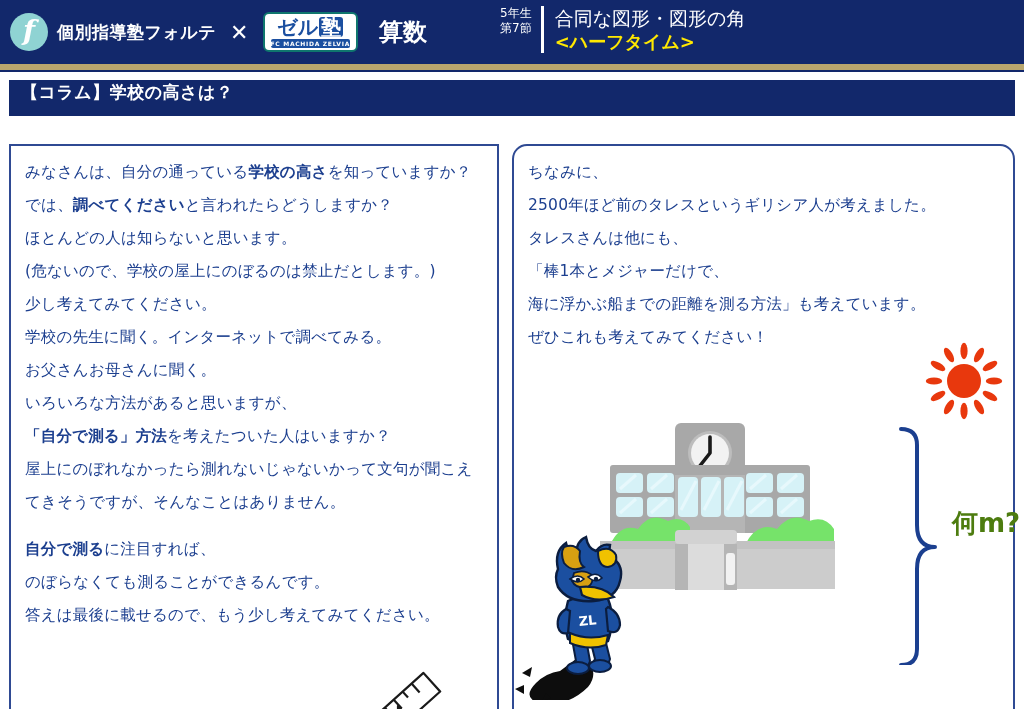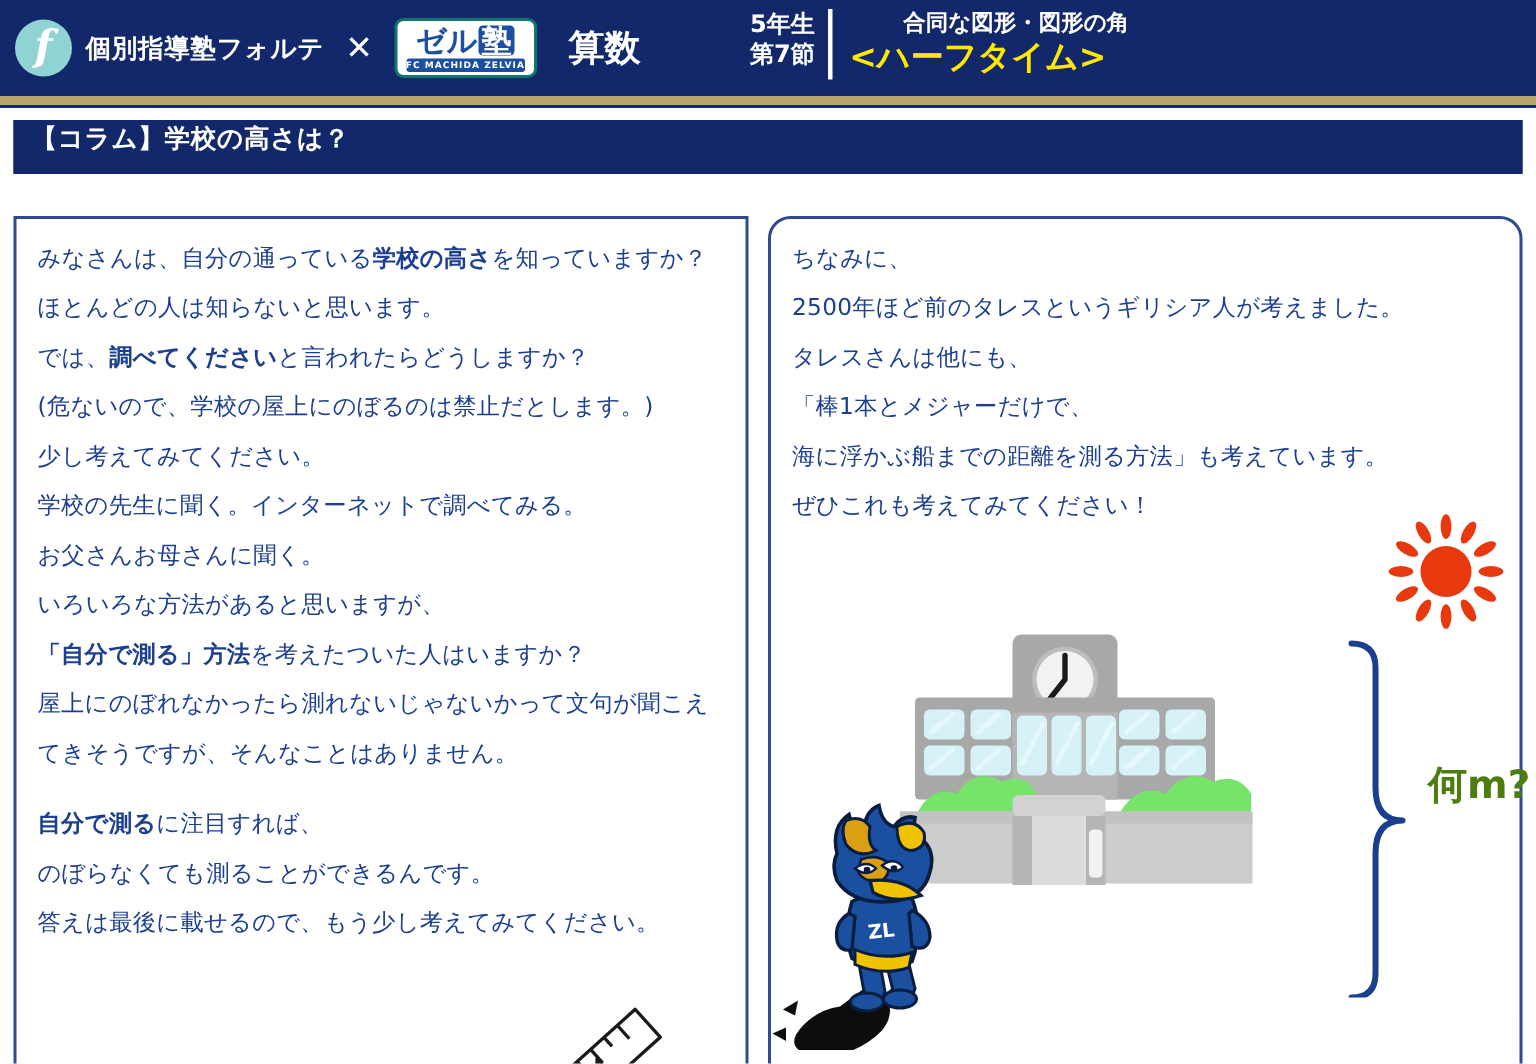--- a/index.html
+++ b/index.html
@@ -55,26 +55,26 @@
     font-size: 6px; font-weight: bold; letter-spacing: .7px;
     width: 100%; text-align: center; border-radius: 2px; margin-top: 2px; padding: 1px 0;
   }
   #subject-label {
     color: #ffffff; font-size: 24px; font-weight: bold; margin-left: 12px;
   }
   #lesson-block {
     position: absolute; left: 500px; top: 6px; display: flex; align-items: stretch; gap: 0;
   }
   #grade-col {
-    color: #ffffff; font-size: 16px; font-weight: bold; line-height: 1.28;
+    color: #ffffff; font-size: 12px; font-weight: normal; line-height: 1.28;
     text-align: left; padding-right: 9px; border-right: 3px solid #ffffff;
   }
   #topic-col { padding-left: 11px; }
-  #topic-title { color: #ffffff; font-size: 15px; font-weight: bold; line-height: 1.28; margin-left: 36px; }
-  #topic-sub { color: #ffe800; font-size: 22px; font-weight: bold; line-height: 1.28; }
+  #topic-title { color: #ffffff; font-size: 19px; font-weight: normal; line-height: 1.28; }
+  #topic-sub { color: #ffe800; font-size: 18px; font-weight: bold; line-height: 1.28; }
 
   
   #column-bar {
     position: absolute; left: 9px; top: 80px; width: 1006px; height: 36px;
     background: #12286b; border: 1px solid #12286b;
     display: flex; align-items: flex-start;
   }
   #column-bar-text {
     color: #ffffff; font-size: 17px; font-weight: bold; padding-left: 11px; letter-spacing: .5px;
   }
@@ -153,22 +153,22 @@
 
   <div id="header-gold"></div>
 
   <div id="column-bar">
     <span id="column-bar-text">【コラム】学校の高さは？</span>
   </div>
 
   <div class="panel" id="panel-left">
     <div class="ptext" id="left-text">
         <div><span>みなさんは、自分の通っている</span><span class="b">学校の高さ</span><span>を知っていますか？</span></div>
+        <div><span>では、</span><span class="b">調べてください</span><span>と言われたらどうしますか？</span></div>
         <div><span>ほとんどの人は知らないと思います。</span></div>
-        <div><span>では、</span><span class="b">調べてください</span><span>と言われたらどうしますか？</span></div>
         <div><span>(危ないので、学校の屋上にのぼるのは禁止だとします。)</span></div>
         <div><span>少し考えてみてください。</span></div>
         <div><span>学校の先生に聞く。インターネットで調べてみる。</span></div>
         <div><span>お父さんお母さんに聞く。</span></div>
         <div><span>いろいろな方法があると思いますが、</span></div>
         <div><span class="b">「自分で測る」方法</span><span>を考えたついた人はいますか？</span></div>
         <div><span>屋上にのぼれなかったら測れないじゃないかって文句が聞こえ</span></div>
         <div><span>てきそうですが、そんなことはありません。</span></div>
         <span class="gap"></span>
         <div><span class="b">自分で測る</span><span>に注目すれば、</span></div>

